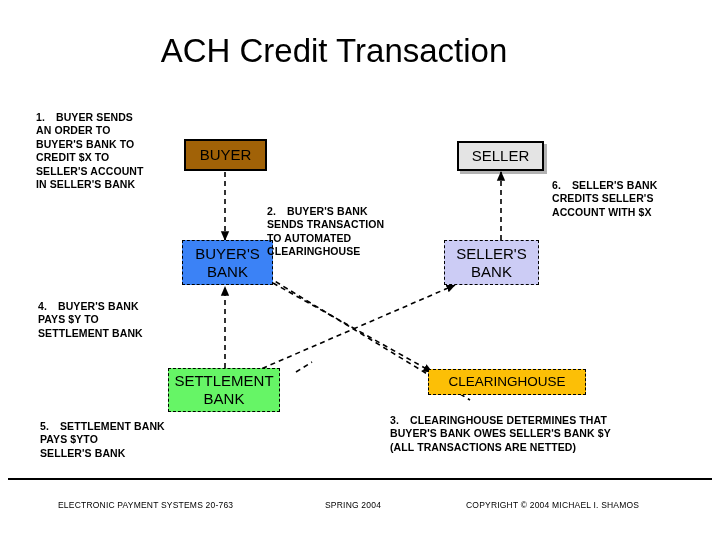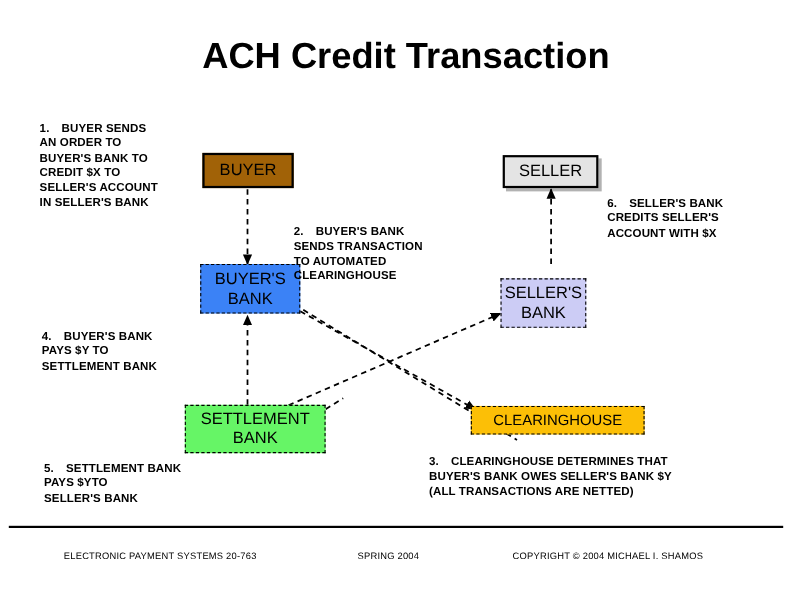--- a/index.html
+++ b/index.html
@@ -18,25 +18,24 @@
   }
 
   
   #title {
     position: absolute;
     left: 0;
     top: 32px;
     width: 668px;
     text-align: center;
     font-size: 33px;
-    font-weight: bold;
+    font-weight: normal;
     letter-spacing: 0px;
     color: #000000;
     white-space: nowrap;
-    margin-left: 35px;
   }
 
   
   .step {
     position: absolute;
     font-size: 10.5px;
     font-weight: bold;
     line-height: 13.4px;
     color: #000000;
     letter-spacing: 0.1px;
@@ -139,24 +138,24 @@
     <line x1="296" y1="372" x2="312" y2="362" stroke="#000000" stroke-width="1.6" stroke-dasharray="5,4"></line>
   </svg>
 
   <div class="box solid" id="box-buyer" style="left:184px; top:139px; width:83px; height:32px; background:#a16207;">BUYER</div>
 
   <div class="box solid shadow" id="box-seller" style="left:457px; top:141px; width:87px; height:30px; background:#e4e4e4;">SELLER</div>
 
   <div class="box dashed" id="box-buyers-bank" style="left:182px; top:240px; width:91px; height:45px; background:#3b82f6;">BUYER'S
 BANK</div>
 
-  <div class="box dashed" id="box-sellers-bank" style="left:455px; top:240px; width:78px; height:45px; background:#ccccf5;margin-top:13px;">SELLER'S
+  <div class="box dashed" id="box-sellers-bank" style="left:444px; top:240px; width:95px; height:45px; background:#ccccf5;">SELLER'S
 BANK</div>
 
-  <div class="box dashed" id="box-settlement-bank" style="left:168px; top:368px; width:128px; height:44px; background:#66f566;">SETTLEMENT
+  <div class="box dashed" id="box-settlement-bank" style="left:168px; top:368px; width:112px; height:44px; background:#66f566;">SETTLEMENT
 BANK</div>
 
   <div class="box dashed" id="box-clearinghouse" style="left:428px; top:369px; width:158px; height:26px; background:#fcbf06; font-size:13.5px;">CLEARINGHOUSE</div>
 
   <div class="step" id="step-1" style="left:36px; top:111px; width:170px;">
     <span class="num">1.</span>
     <span class="body">BUYER SENDS
 AN ORDER TO
 BUYER'S BANK TO
 CREDIT $X TO

